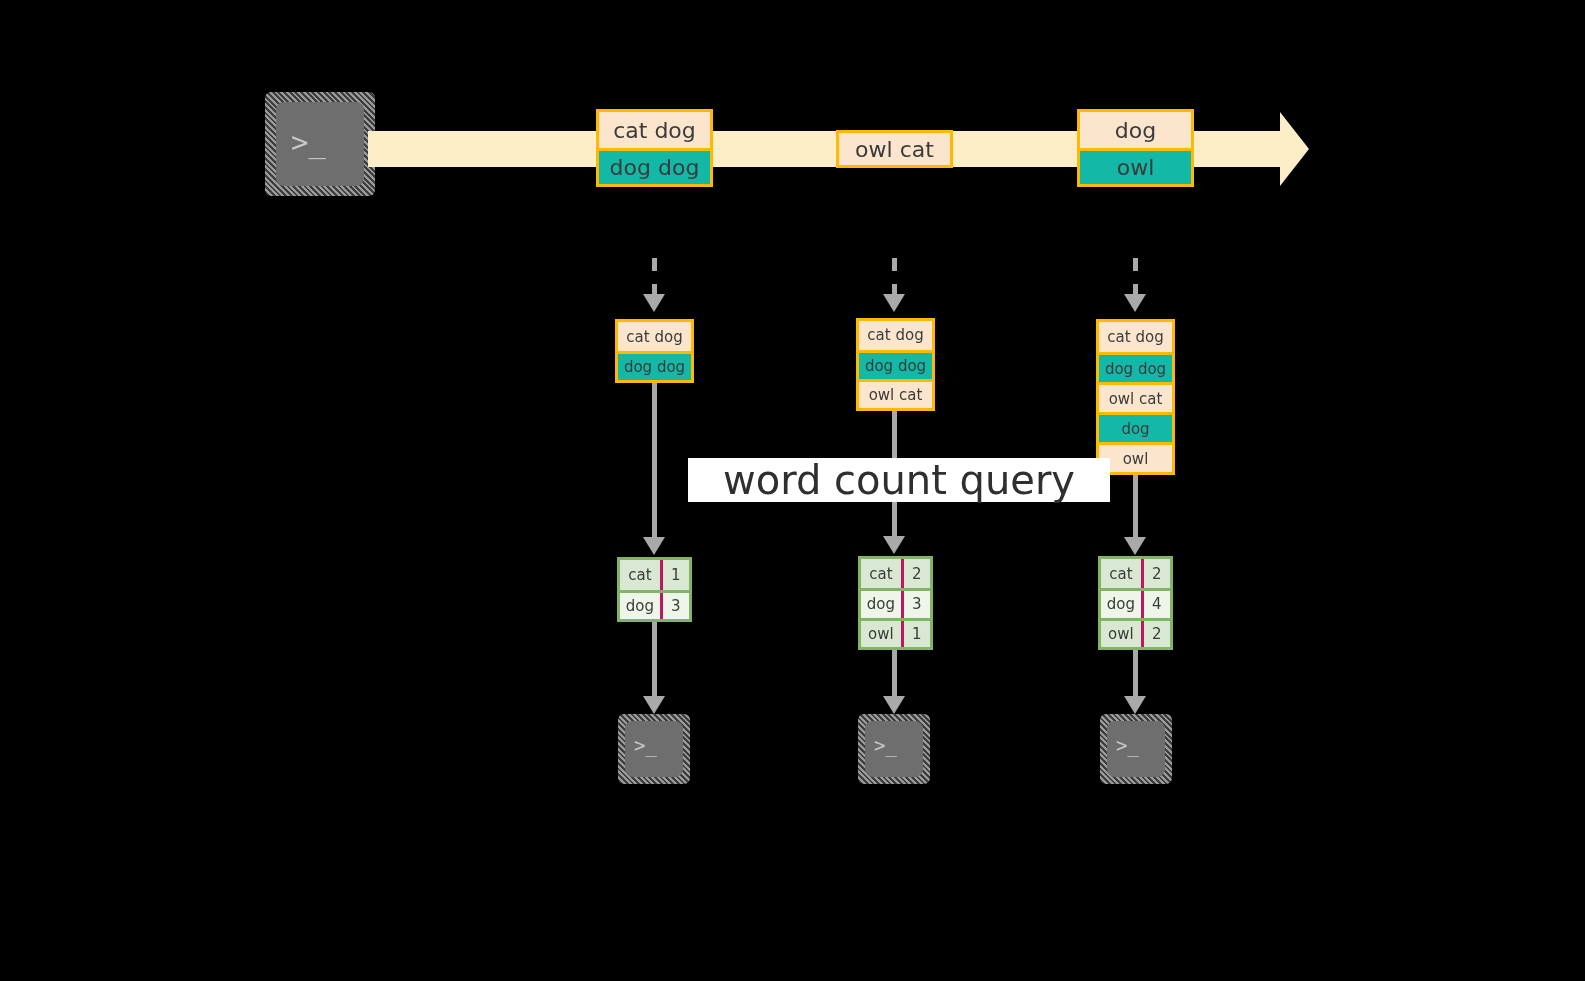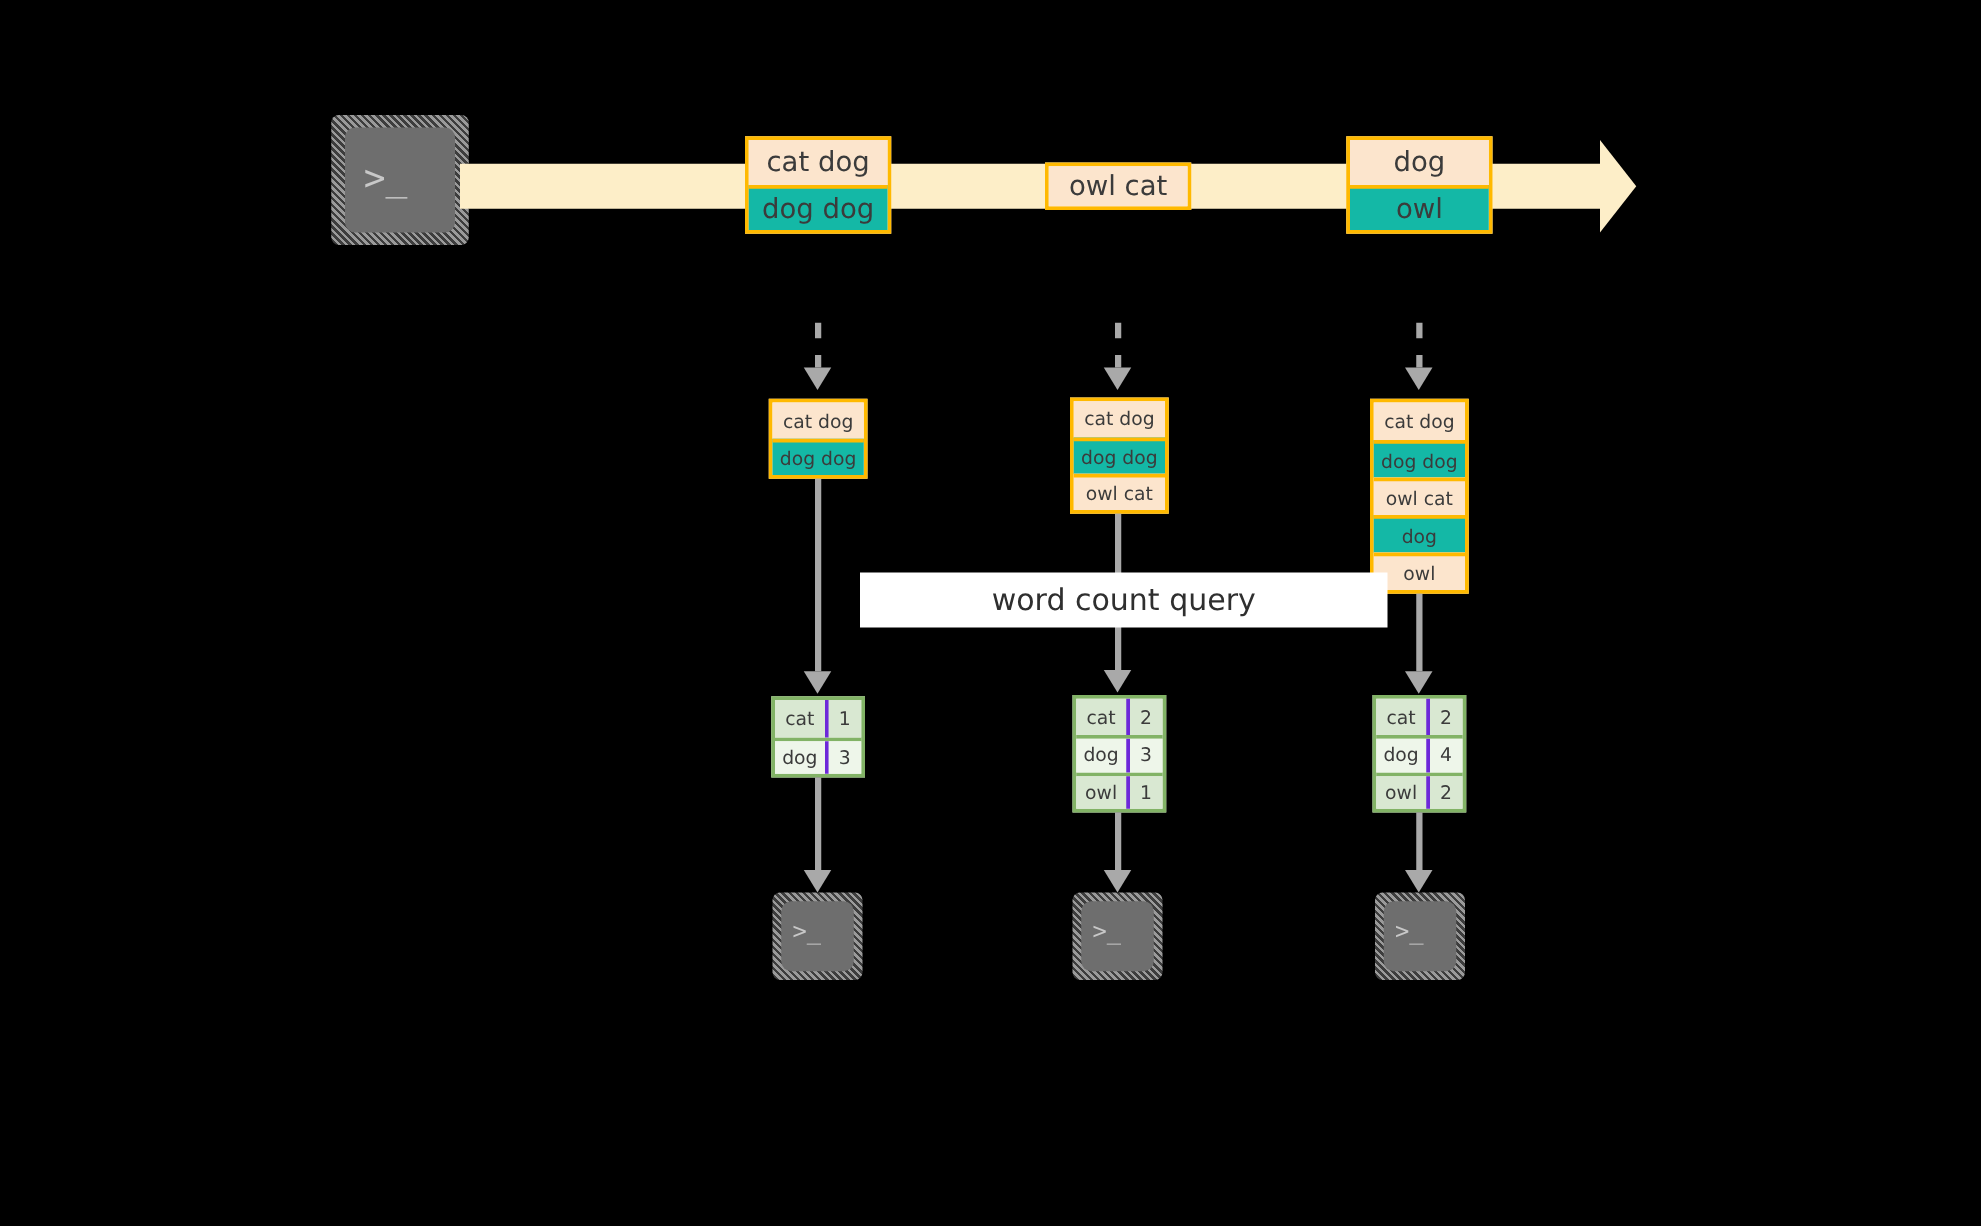--- a/index.html
+++ b/index.html
@@ -87,21 +87,21 @@
   }
   .resrow + .resrow { border-top: 3px solid #82b366; }
   .rescell {
     box-sizing: border-box;
     display: flex;
     align-items: center;
     justify-content: center;
     color: #3b3b3b;
     white-space: nowrap;
   }
-  .rescell.key { border-right: 3px solid #6d28d9; }
+  .rescell.key { border-right: 3px solid #be185d; }
   .resrow.shade .rescell { background: #d9e8d2; }
   .resrow.light .rescell { background: #eef6ea; }
 
   
   .connector {
     position: absolute;
   }
   .conn-line {
     position: absolute;
     left: 0;
@@ -285,16 +285,16 @@
     <div class="conn-head" style="left:-9px; top:46px;"></div>
   </div>
 
   <div class="terminal" style="left:1100px; top:714px; width:72px; height:70px;">
     <div class="hatch"></div>
     <div class="body" style="left:7px; top:7px; right:7px; bottom:7px;"></div>
     <div class="glyph" style="left:16px; top:22px; font-size:19px;">&gt;_</div>
   </div>
 
   <div class="queryband" style="left:688px; top:458px; width:422px; height:44px;">
-    <span class="label" style="font-size:24px;">word count query</span>
+    <span class="label" style="font-size:40px;">word count query</span>
   </div>
 
 </div>
 
 </body></html>

